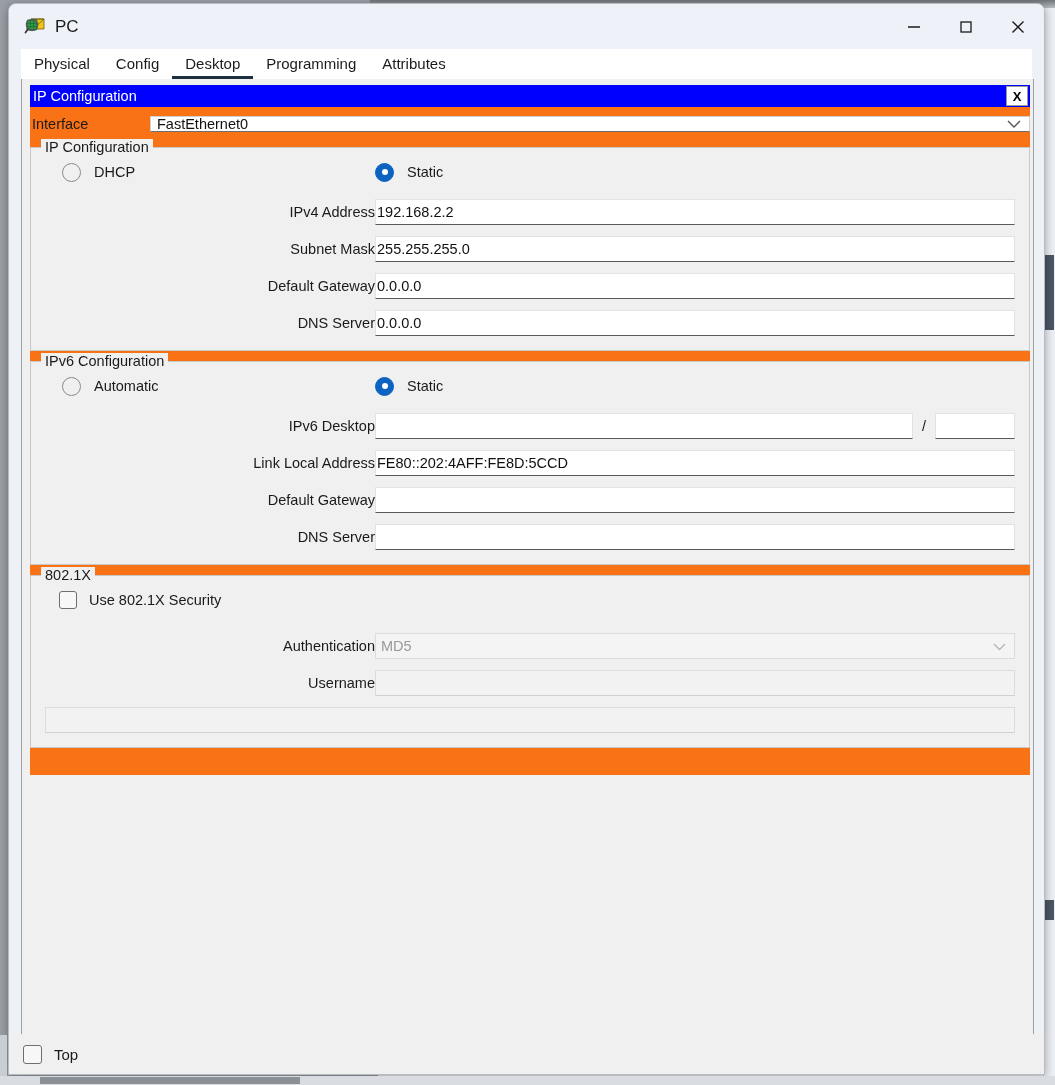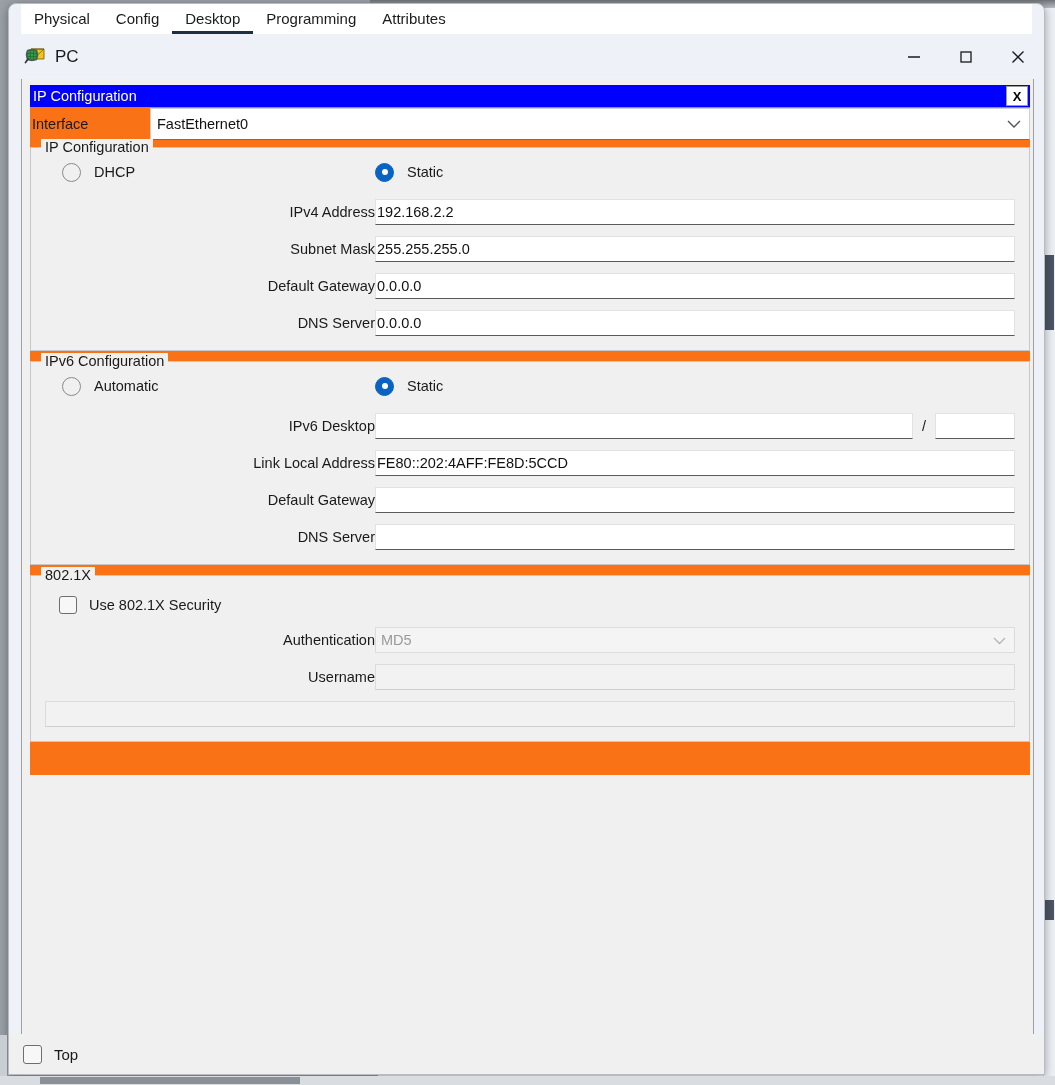--- a/index.html
+++ b/index.html
@@ -131,21 +131,21 @@
   
   #interface-row {
     display: flex; align-items: center;
     height: 26px; margin-top: 4px;
   }
   #interface-label {
     width: 120px; font-size: 14.5px; color: #1a1a1a; padding-left: 2px;
   }
   #interface-select {
     position: relative;
-    flex: 1; height: 32px;
+    flex: 1; height: 16px;
     background: #fff;
     border: 1px solid #cfcfcf;
     border-bottom: 1px solid #6e6e6e;
     display: flex; align-items: center;
     cursor: default;
   }
   #interface-select-value {
     font-size: 14.5px; color: #111; padding-left: 6px;
   }
   #interface-chevron {
@@ -220,21 +220,21 @@
 
   
   .ipv6-addr-wrap { flex: 1; display: flex; align-items: center; }
   #ipv6-address-input { flex: 1; }
   #ipv6-slash {
     margin: 0 9px; font-size: 14.5px; color: #1a1a1a;
   }
   #ipv6-prefix-input { width: 80px; flex: none; }
 
   
-  .checkbox-row { display: flex; align-items: flex-end; height: 28px; margin-bottom: 12px; }
+  .checkbox-row { display: flex; align-items: center; height: 28px; margin-bottom: 18px; }
   .checkbox {
     width: 18px; height: 18px;
     border: 1.5px solid #6e6e6e; border-radius: 3px;
     background: #f7f7f7;
     flex: none;
   }
   .checkbox-label { margin-left: 12px; font-size: 14.5px; color: #1a1a1a; }
 
   .select-disabled {
     position: relative;
@@ -284,29 +284,20 @@
 <body>
 
 <div id="desktop-backdrop"></div>
 <div id="backdrop-panel"></div>
 <div id="backdrop-top-strip"></div>
 <div id="backdrop-right-edge"></div>
 <div id="backdrop-right-scroll"></div>
 <div id="backdrop-right-scroll2"></div>
 
 <div id="pc-window">
-
-  <div id="tabstrip">
-    <div class="tab">Physical</div>
-    <div class="tab">Config</div>
-    <div class="tab active">Desktop</div>
-    <div class="tab">Programming</div>
-    <div class="tab">Attributes</div>
-    <div id="tabstrip-fill"></div>
-  </div>
 
   <div id="titlebar">
     <span id="titlebar-icon">
       <svg width="22" height="22" viewBox="0 0 22 22">
         <polygon points="7,3 20,3 20,13 7,13" fill="#f0c419" stroke="#6b5a10" stroke-width="0.8"></polygon>
         <polygon points="7,3 13.5,9 20,3" fill="none" stroke="#6b5a10" stroke-width="0.8"></polygon>
         <rect x="3" y="4" width="10" height="10" rx="1" fill="#2f9e44" stroke="#14532d" stroke-width="0.8"></rect>
         <line x1="3" y1="7.3" x2="13" y2="7.3" stroke="#14532d" stroke-width="0.5"></line>
         <line x1="3" y1="10.6" x2="13" y2="10.6" stroke="#14532d" stroke-width="0.5"></line>
         <line x1="6.3" y1="4" x2="6.3" y2="14" stroke="#14532d" stroke-width="0.5"></line>
@@ -330,20 +321,29 @@
       </div>
       <div class="winbtn close">
         <svg width="18" height="18" viewBox="0 0 18 18">
             <line x1="3.5" y1="3.5" x2="14.5" y2="14.5" stroke="#1a1a1a" stroke-width="1.3"></line>
             <line x1="14.5" y1="3.5" x2="3.5" y2="14.5" stroke="#1a1a1a" stroke-width="1.3"></line>
           </svg>
       </div>
     </div>
   </div>
 
+  <div id="tabstrip">
+    <div class="tab">Physical</div>
+    <div class="tab">Config</div>
+    <div class="tab active">Desktop</div>
+    <div class="tab">Programming</div>
+    <div class="tab">Attributes</div>
+    <div id="tabstrip-fill"></div>
+  </div>
+
   <div id="content-area">
 
     <div id="ipconfig-panel">
 
       <div id="ipconfig-titlebar">
         <span id="ipconfig-titlebar-label">IP Configuration</span>
         <div id="ipconfig-close">X</div>
       </div>
 
       <div id="interface-row">

